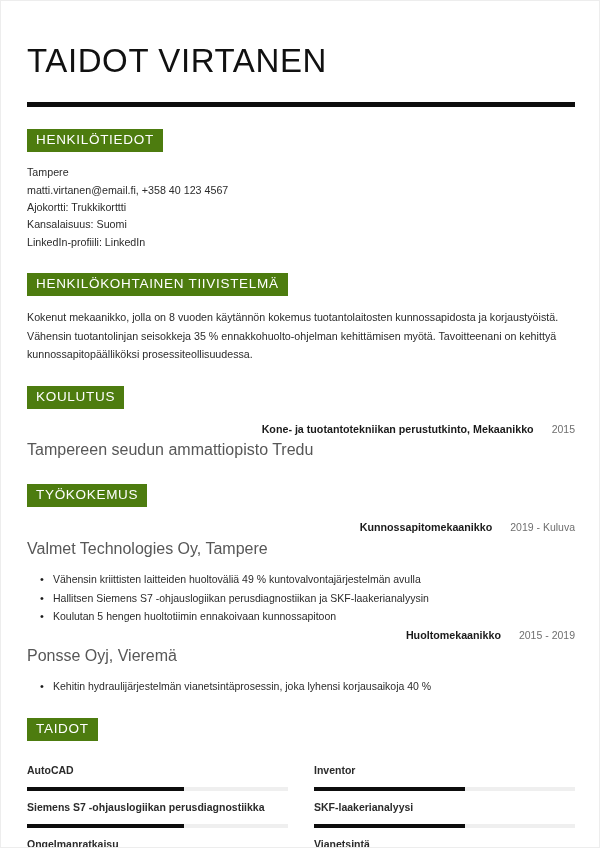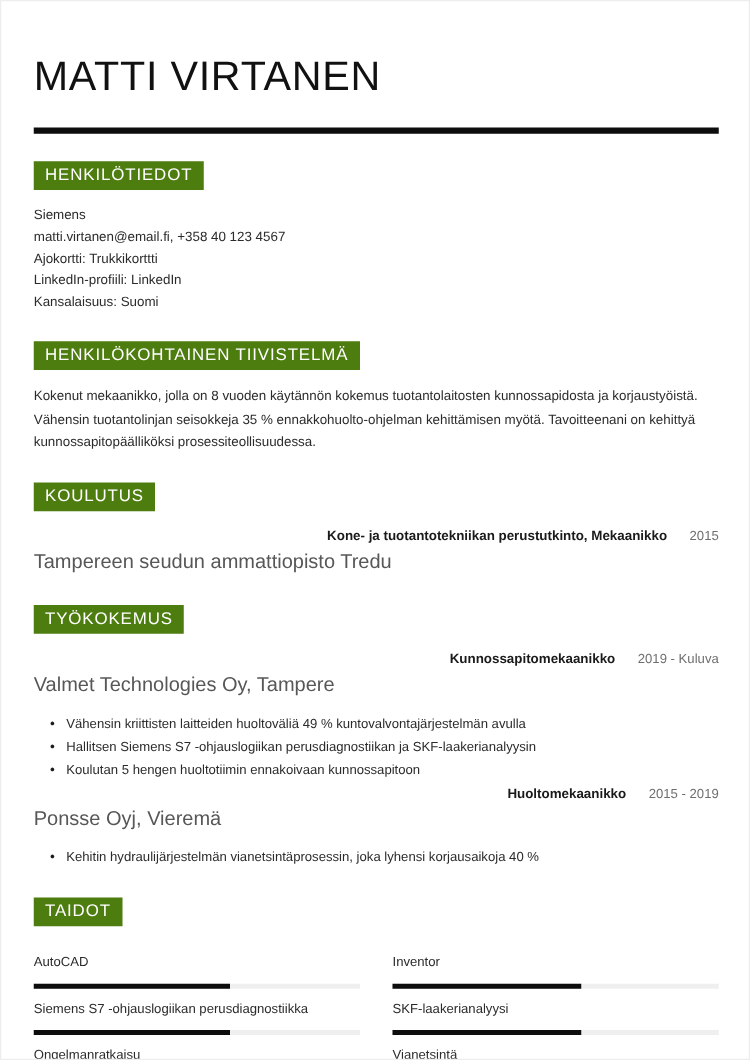--- a/index.html
+++ b/index.html
@@ -128,20 +128,21 @@
   
   .skills-grid {
     margin-top: 13px;
     display: grid;
     grid-template-columns: 1fr 1fr;
     column-gap: 26px;
     row-gap: 0;
   }
   .skill {
     padding-top: 9px;
+    font-weight: bold;
   }
   .skill-name {
     font-size: 10.5px;
     color: #2b2b2b;
     line-height: 1.5;
     margin-bottom: 8px;
   }
   .skill-track {
     position: relative;
     height: 4px;
@@ -155,31 +156,31 @@
     height: 4px;
     background: #0d0d0d;
   }
 </style>
 </head>
 <body>
 
 <div class="page">
   <div class="sheet">
 
-    <div class="name">MATTI VIRTANEN</div>
+    <div class="name">TAIDOT VIRTANEN</div>
     <div class="name-rule"></div>
 
     <div class="section">
       <span class="badge">HENKILÖTIEDOT</span>
       <div class="contact-block">
-        <div>Siemens</div>
+        <div>Tampere</div>
         <div>matti.virtanen@email.fi, +358 40 123 4567</div>
         <div>Ajokortti: Trukkikorttti</div>
+        <div>Kansalaisuus: Suomi</div>
         <div>LinkedIn-profiili: LinkedIn</div>
-        <div>Kansalaisuus: Suomi</div>
       </div>
     </div>
 
     <div class="section">
       <span class="badge">HENKILÖKOHTAINEN TIIVISTELMÄ</span>
       <div class="summary">Kokenut mekaanikko, jolla on 8 vuoden käytännön kokemus tuotantolaitosten kunnossapidosta ja korjaustyöistä. Vähensin tuotantolinjan seisokkeja 35 % ennakkohuolto-ohjelman kehittämisen myötä. Tavoitteenani on kehittyä kunnossapitopäälliköksi prosessiteollisuudessa.</div>
     </div>
 
     <div class="section">
       <span class="badge">KOULUTUS</span>

